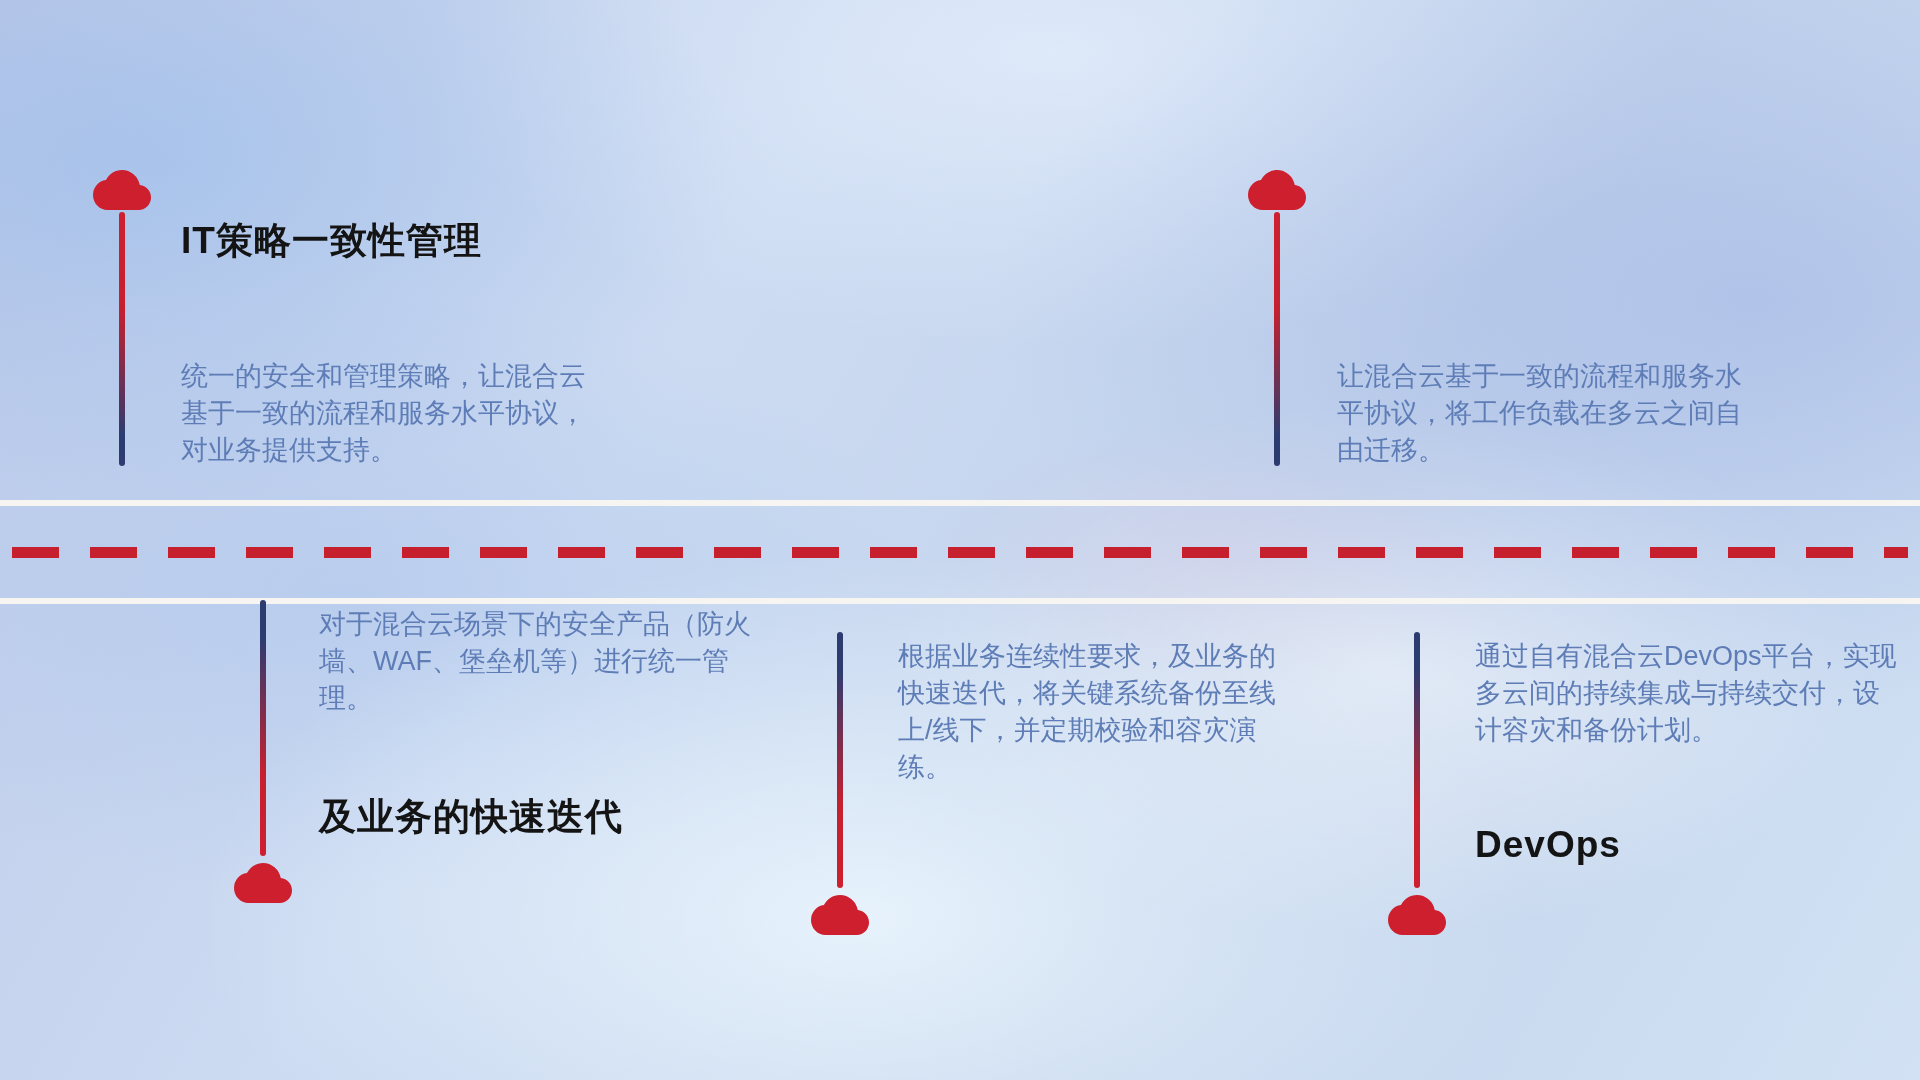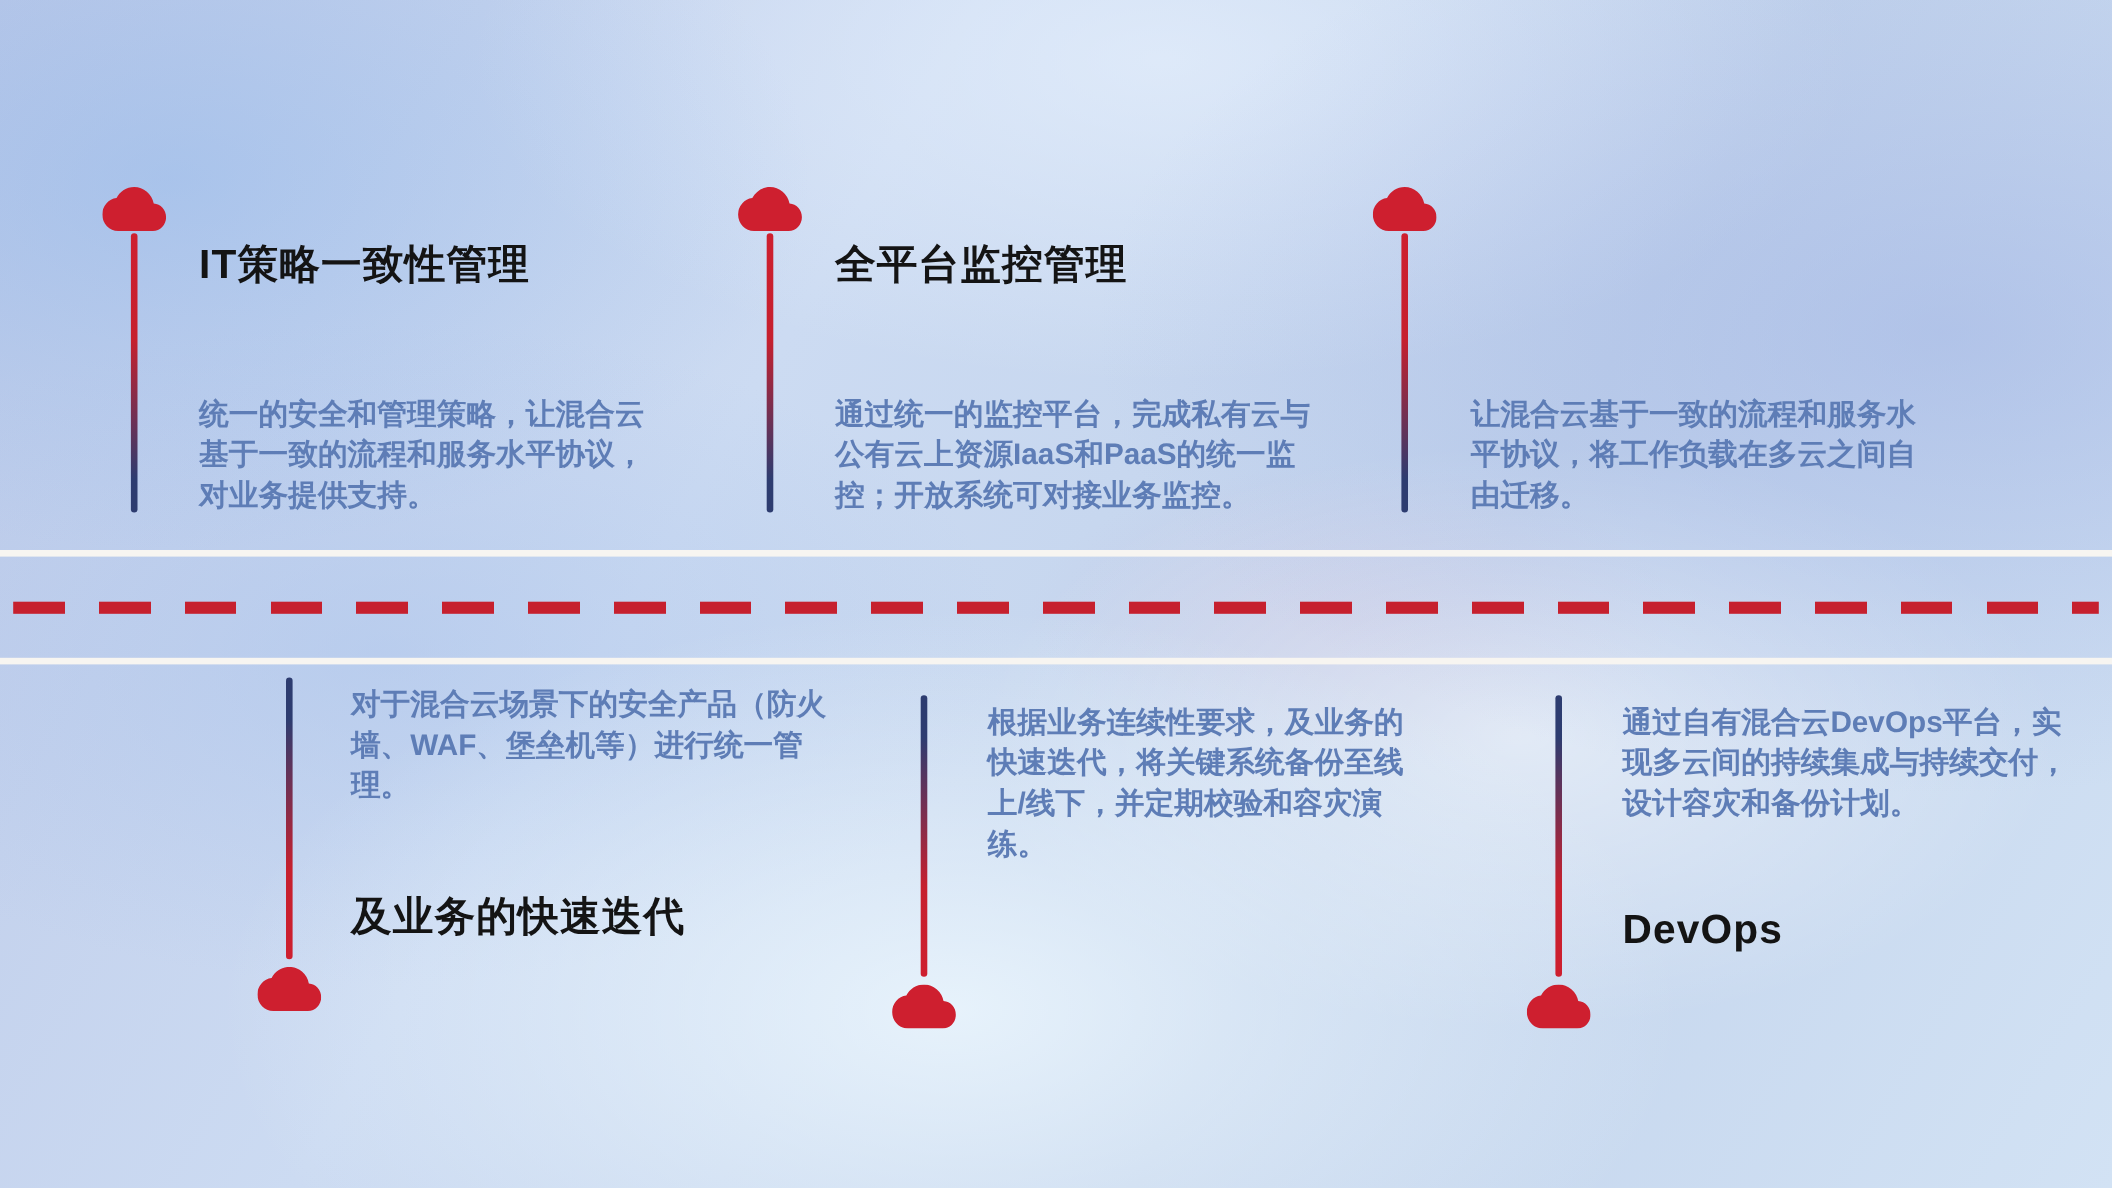--- a/index.html
+++ b/index.html
@@ -82,21 +82,20 @@
     font-weight: 700;
     color: var(--title-dark, #141414);
     letter-spacing: 1px;
     white-space: nowrap;
   }
   .desc {
     position: absolute;
     font-size: 27px;
     line-height: 37px;
     color: var(--desc-blue, #5e7db6);
-    font-weight: bold;
   }
 </style>
 </head>
 <body>
 
 <div class="stage">
 
   <div class="white-line" style="top:500px"></div>
   <div class="dashed-line" style="top:547px"></div>
   <div class="white-line" style="top:598px"></div>
@@ -105,42 +104,32 @@
     <span class="cloud" style="left:0; top:0">
       <svg viewBox="0 4 24 16" preserveAspectRatio="none" aria-hidden="true">
           <path d="M19.35 10.04A7.49 7.49 0 0 0 12 4C9.11 4 6.6 5.64 5.35 8.04A5.994 5.994 0 0 0 0 14c0 3.31 2.69 6 6 6h13c2.76 0 5-2.24 5-5 0-2.64-2.05-4.78-4.65-4.96z"></path>
         </svg>
     </span>
     <div class="vline vline-down" style="left:26px; top:42px; height:254px"></div>
     <h2 class="title" style="left:88px; top:46px">IT策略一致性管理</h2>
     <p class="desc" style="left:88px; top:188px; width:418px">统一的安全和管理策略，让混合云基于一致的流程和服务水平协议，对业务提供支持。</p>
   </section>
 
-  <section class="item" style="left:671px; top:170px">
-    <span class="cloud" style="left:0; top:0">
-      <svg viewBox="0 4 24 16" preserveAspectRatio="none" aria-hidden="true">
-          <path d="M19.35 10.04A7.49 7.49 0 0 0 12 4C9.11 4 6.6 5.64 5.35 8.04A5.994 5.994 0 0 0 0 14c0 3.31 2.69 6 6 6h13c2.76 0 5-2.24 5-5 0-2.64-2.05-4.78-4.65-4.96z"></path>
-        </svg>
-    </span>
-    <div class="vline vline-down" style="left:26px; top:42px; height:254px"></div>
-    <h2 class="title" style="left:88px; top:46px">全平台监控管理</h2>
-    <p class="desc" style="left:88px; top:188px; width:455px">通过统一的监控平台，完成私有云与公有云上资源IaaS和PaaS的统一监控；开放系统可对接业务监控。</p>
-  </section>
 
   <section class="item" style="left:1248px; top:170px">
     <span class="cloud" style="left:0; top:0">
       <svg viewBox="0 4 24 16" preserveAspectRatio="none" aria-hidden="true">
           <path d="M19.35 10.04A7.49 7.49 0 0 0 12 4C9.11 4 6.6 5.64 5.35 8.04A5.994 5.994 0 0 0 0 14c0 3.31 2.69 6 6 6h13c2.76 0 5-2.24 5-5 0-2.64-2.05-4.78-4.65-4.96z"></path>
         </svg>
     </span>
     <div class="vline vline-down" style="left:26px; top:42px; height:254px"></div>
     <p class="desc" style="left:89px; top:188px; width:422px">让混合云基于一致的流程和服务水平协议，将工作负载在多云之间自由迁移。</p>
   </section>
 
-  <section class="item" style="left:234px; top:614px">
+  <section class="item" style="left:234px; top:598px">
     <div class="vline vline-up" style="left:26px; top:2px; height:256px"></div>
     <p class="desc" style="left:85px; top:8px; width:432px">对于混合云场景下的安全产品（防火墙、WAF、堡垒机等）进行统一管理。</p>
     <h2 class="title" style="left:85px; top:194px">及业务的快速迭代</h2>
     <span class="cloud" style="left:0; top:265px">
       <svg viewBox="0 4 24 16" preserveAspectRatio="none" aria-hidden="true">
           <path d="M19.35 10.04A7.49 7.49 0 0 0 12 4C9.11 4 6.6 5.64 5.35 8.04A5.994 5.994 0 0 0 0 14c0 3.31 2.69 6 6 6h13c2.76 0 5-2.24 5-5 0-2.64-2.05-4.78-4.65-4.96z"></path>
         </svg>
     </span>
   </section>
 

